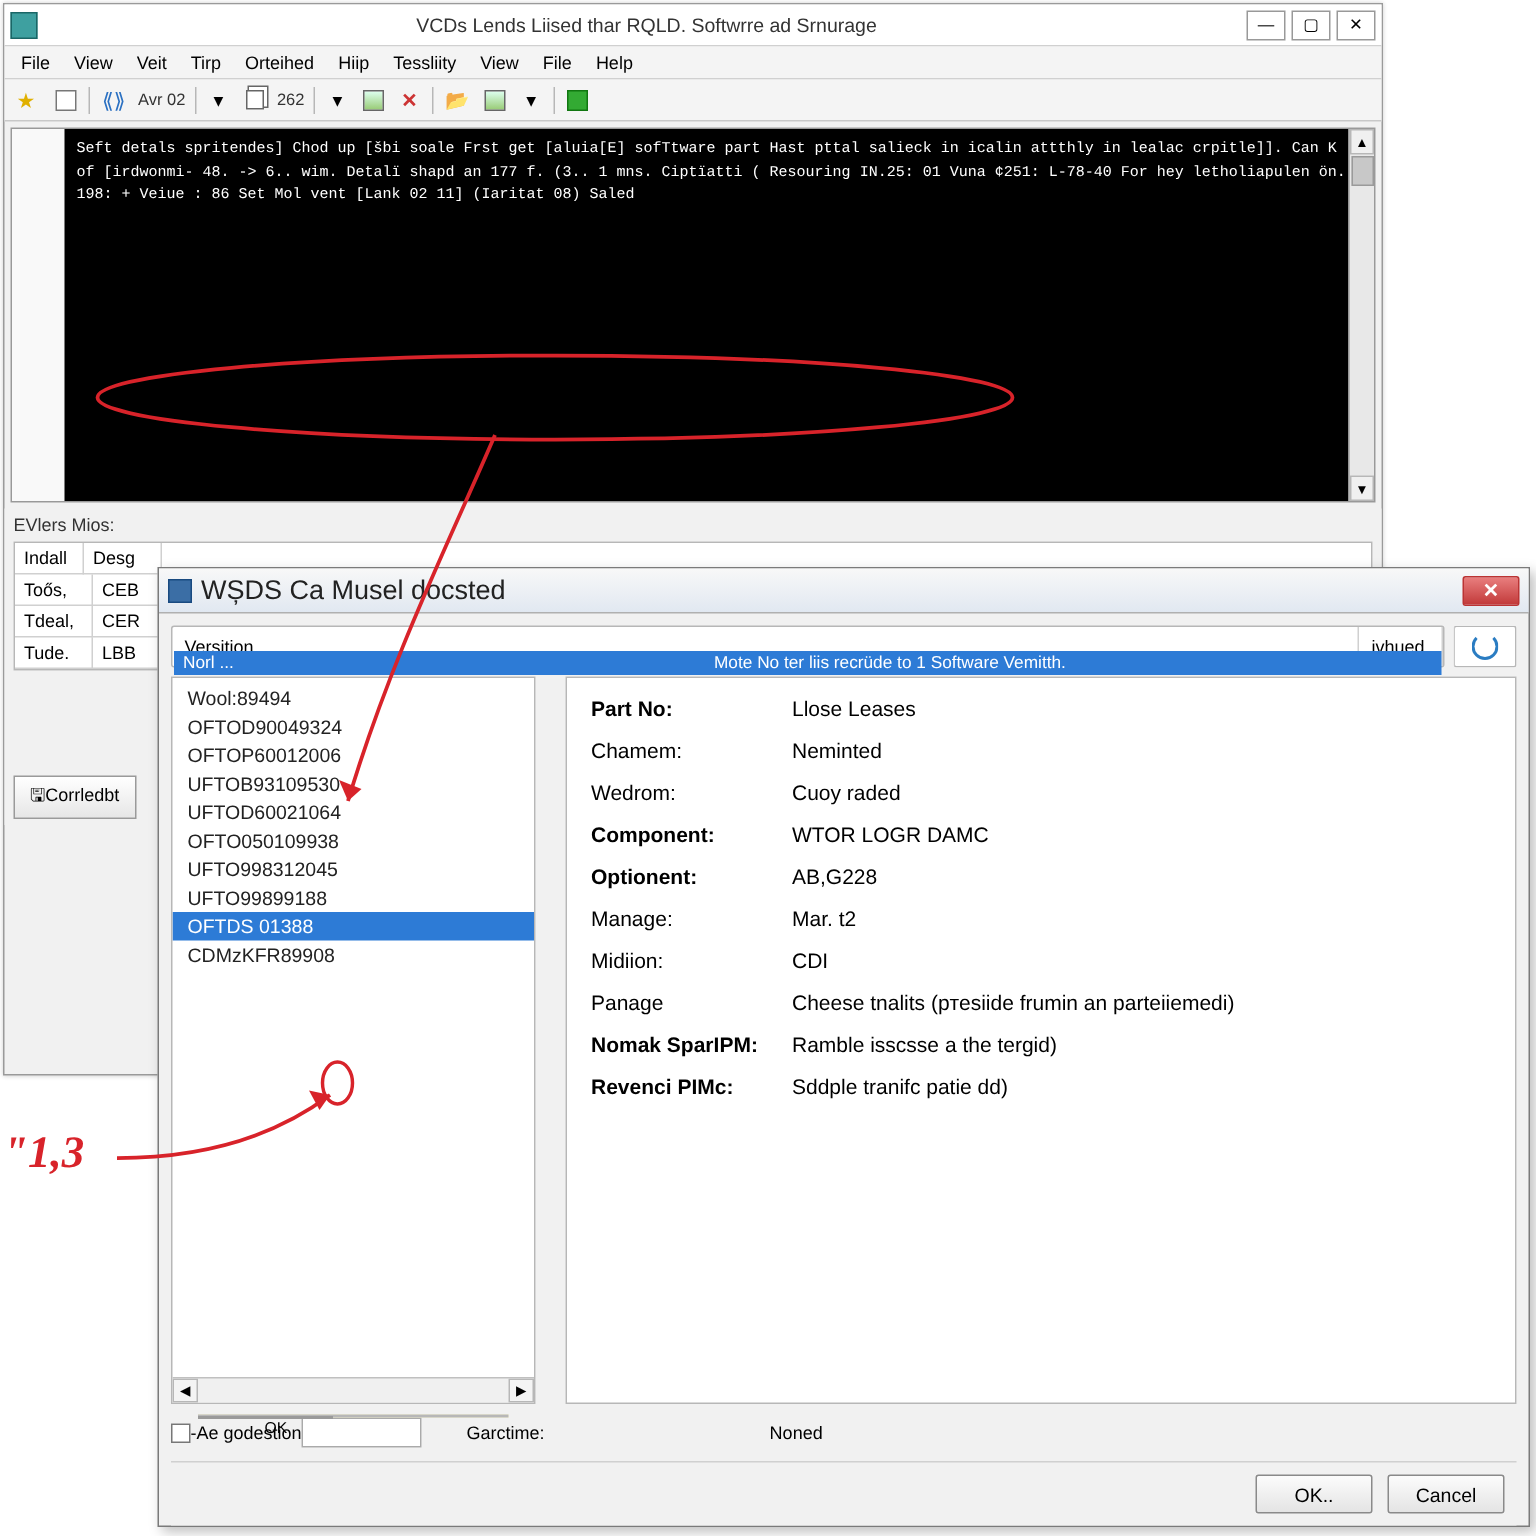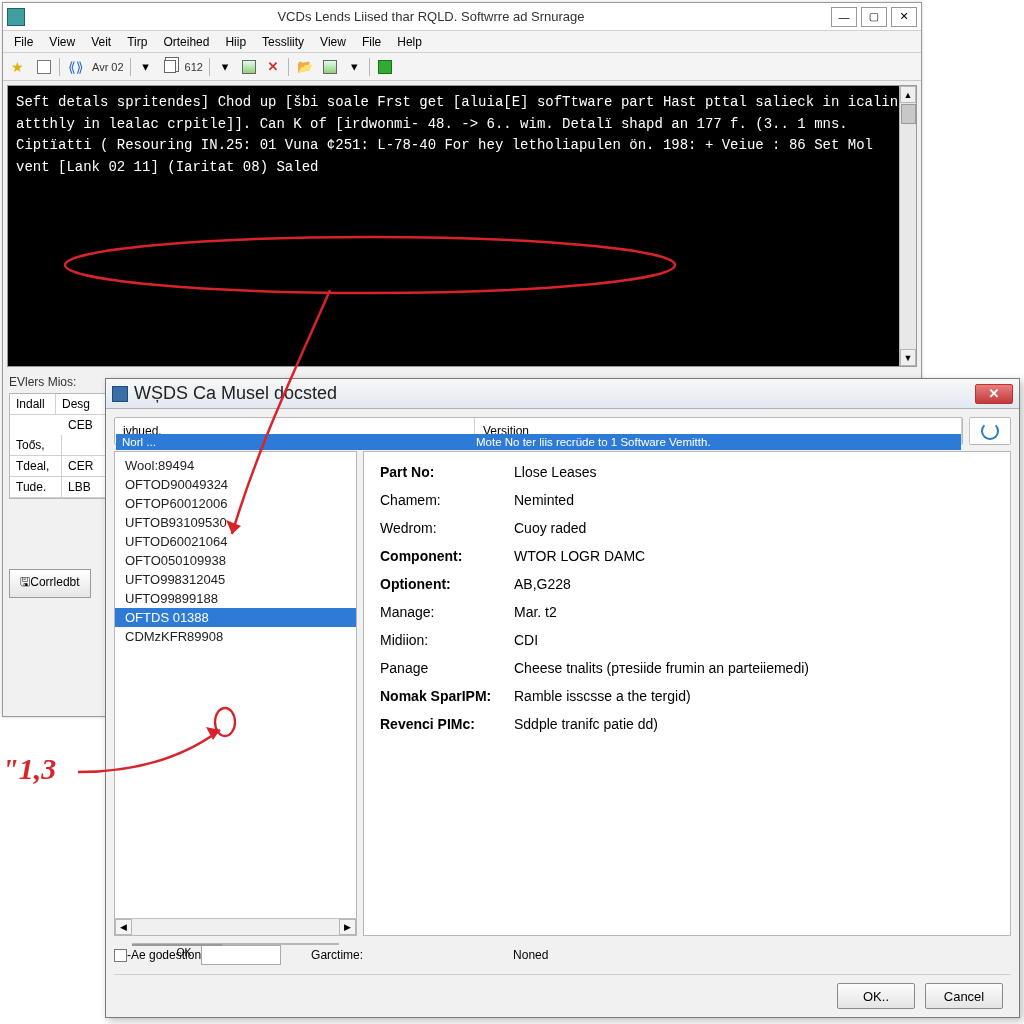--- a/index.html
+++ b/index.html
@@ -15,21 +15,21 @@
 
   .menu-bar { height: 22px; background: #f4f4f4; border-bottom: 1px solid #d0d0d0; display: flex; align-items: center; padding: 0 4px; gap: 2px; }
   .menu-item { padding: 2px 7px; font-size: 12px; cursor: pointer; }
 
   .tool-bar { height: 28px; background: #f4f4f4; border-bottom: 1px solid #c8c8c8; display: flex; align-items: center; padding: 0 4px; gap: 2px; }
   .tb-btn { height: 22px; min-width: 22px; padding: 0 3px; border: 1px solid transparent; background: transparent; display: flex; align-items: center; justify-content: center; cursor: pointer; }
   .tb-sep { width: 1px; height: 18px; background: #b7b7b7; margin: 0 2px; }
   .tb-text { font-size: 11px; color: #333; padding: 0 2px; }
 
   .console-area { margin: 4px; border: 1px solid #999; background: #f9f9f9; position: relative; }
-  .console { background: #000; color: #fff; font-family: Consolas, "Courier New", monospace; font-size: 14px; line-height: 1.55; padding: 6px 8px 10px; height: 280px; overflow: hidden; position: relative; }
+  .console { background: #000; color: #fff; font-family: Consolas, "Courier New", monospace; font-size: 10px; line-height: 1.55; padding: 6px 8px 10px; height: 248px; overflow: hidden; position: relative; margin-left: 35px; }
   .console-scroll { position: absolute; top: 0; right: 0; bottom: 0; width: 17px; background: #e8e8e8; border-left: 1px solid #b7b7b7; }
   .scroll-up, .scroll-down { height: 17px; background: #f0f0f0; border: 1px solid #b7b7b7; display: flex; align-items: center; justify-content: center; font-size: 9px; }
   .scroll-down { position: absolute; bottom: 0; left: 0; right: 0; }
   .scroll-thumb { margin-top: 1px; width: 15px; height: 20px; margin-left: 1px; background: #c8c8c8; border: 1px solid #9a9a9a; }
 
   .bottom-panel { padding: 4px 6px; background: #f1f1f1; }
   .panel-label { font-size: 12px; color: #333; margin-bottom: 4px; }
   .grid-area { border: 1px solid #b7b7b7; background: #fff; }
   .grid-row { display: flex; }
   .grid-cell { padding: 3px 6px; border-right: 1px solid #d0d0d0; border-bottom: 1px solid #d0d0d0; font-size: 12px; }
@@ -44,21 +44,21 @@
 
   .modal-body { padding: 8px 8px 0; display: flex; gap: 6px; flex-direction: column; height: calc(100% - 30px); }
 
   .header-row { height: 28px; border: 1px solid #b7b7b7; background: #fff; border-radius: 2px; display: flex; align-items: stretch; position: relative; }
   .header-col { padding: 0 8px; font-size: 12px; display:flex;align-items:center; border-right: 1px solid #d0d0d0; }
   .header-col:first-child { width: 360px; }
   .header-sel { position: absolute; left: 1px; top: 16px; right: 1px; height: 16px; background: #2d7bd6; }
   .header-sel-text { flex:1; position: relative; z-index:1; color: #fff; font-size: 11.5px; padding: 2px 6px; }
   .refresh-btn { width: 30px; border-left: 1px solid #c7c7c7; display: flex; align-items: center; justify-content: center; cursor: pointer; }
 
-  .content-row { flex: 1; display: flex; gap: 6px; }
+  .content-row { flex: 1; display: flex; gap: 20px; }
   .list-pane { width: 243px; border: 1px solid #b7b7b7; background: #fff; display: flex; flex-direction: column; }
   .list-body { flex: 1; overflow: hidden; padding: 4px 0 0; }
   .list-item { padding: 2px 10px; font-size: 13px; color: #222; cursor: pointer; white-space: nowrap; }
   .list-item.sel { background: #2d7bd6; color: #fff; }
   .list-scroll { height: 17px; border-top: 1px solid #c0c0c0; display: flex; background:#f0f0f0;}
   .hs-btn { width: 17px; border: 1px solid #b7b7b7; display: flex; align-items: center; justify-content: center; font-size: 9px; background:#f4f4f4;}
   .hs-track { flex:1; background:#fef9c3; border-top:1px solid #b7b7b7; border-bottom:1px solid #b7b7b7; position:relative;margin-top:24px;}
   .hs-thumb { position:absolute; left:0; top:0; bottom:0; width:90px; background:linear-gradient(#fff,#ddd); border:1px solid #9a9a9a;}
   .ok-inline { position:absolute; left:12px; width:78px; text-align:center; top:1px; font-size:10.5px;}
 
@@ -129,21 +129,21 @@
     <div class="tb-sep"></div>
     <div class="tb-btn">
         <span class="ic ic-arrows">⟪⟫</span>
       </div>
     <span class="tb-text">Avr 02</span>
     <div class="tb-sep"></div>
     <div class="tb-btn">▾</div>
     <div class="tb-btn">
         <span class="ic-copy"></span>
       </div>
-    <span class="tb-text">612</span>
+    <span class="tb-text">262</span>
     <div class="tb-sep"></div>
     <div class="tb-btn">▾</div>
     <div class="tb-btn">
         <span class="ic-box"></span>
       </div>
     <div class="tb-btn">
         <span class="ic-x">✕</span>
       </div>
     <div class="tb-sep"></div>
     <div class="tb-btn">
@@ -180,21 +180,21 @@
   </div>
 
   <div class="bottom-panel">
     <div class="panel-label">EVlers Mios:</div>
     <div class="grid-area" id="grid">
         <div class="grid-row">
           <div class="grid-cell" style="width: 46px;">Indall</div>
           <div class="grid-cell" style="width: 52px;">Desg</div>
         </div>
         <div class="grid-row">
-          <div class="grid-cell" style="width: 52px; margin-top: 20px;">Toős,</div>
+          <div class="grid-cell" style="width: 52px;">Toős,</div>
           <div class="grid-cell" style="width: 52px;">CEB</div>
         </div>
         <div class="grid-row">
           <div class="grid-cell" style="width: 52px;">Tdeal,</div>
           <div class="grid-cell" style="width: 52px;">CER</div>
         </div>
         <div class="grid-row">
           <div class="grid-cell" style="width: 52px;">Tude.</div>
           <div class="grid-cell" style="width: 52px;">LBB</div>
         </div>
@@ -208,25 +208,25 @@
   <div class="modal-title-bar">
     <div class="modal-title-icon"></div>
     <div class="modal-title-text">WȘDS Ca Musel docsted</div>
     <div class="modal-close">✕</div>
   </div>
 
   <div class="modal-body">
 
     <div style="display:flex;gap:6px;">
       <div class="header-row" style="flex:1;position:relative">
+        <div class="header-col" style="flex:1;">
+            <span>Versition</span>
+          </div>
         <div class="header-col">
             <span>ivhued.</span>
-          </div>
-        <div class="header-col" style="flex:1;">
-            <span>Versition</span>
           </div>
         <div class="header-sel" style="display:flex">
           <span class="header-sel-text" style="width:354px;flex:none">Norl ...</span>
           <span class="header-sel-text">Mote No ter liis recrüde to 1 Software Vemitth.</span>
         </div>
       </div>
       <div class="header-row refresh-btn" style="width:42px;flex:none">
         <span class="ic-refresh"></span>
       </div>
     </div>

